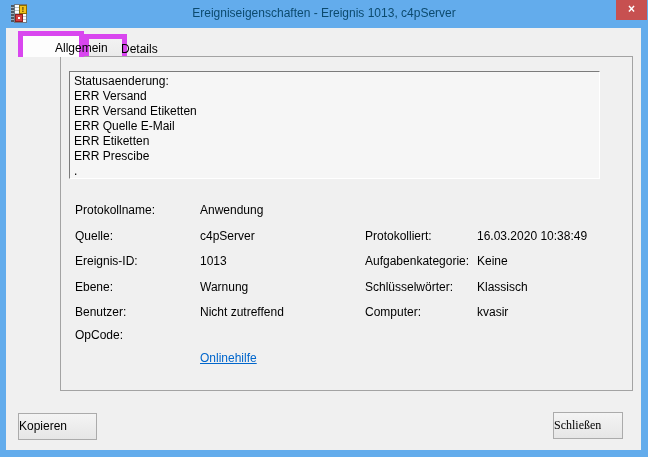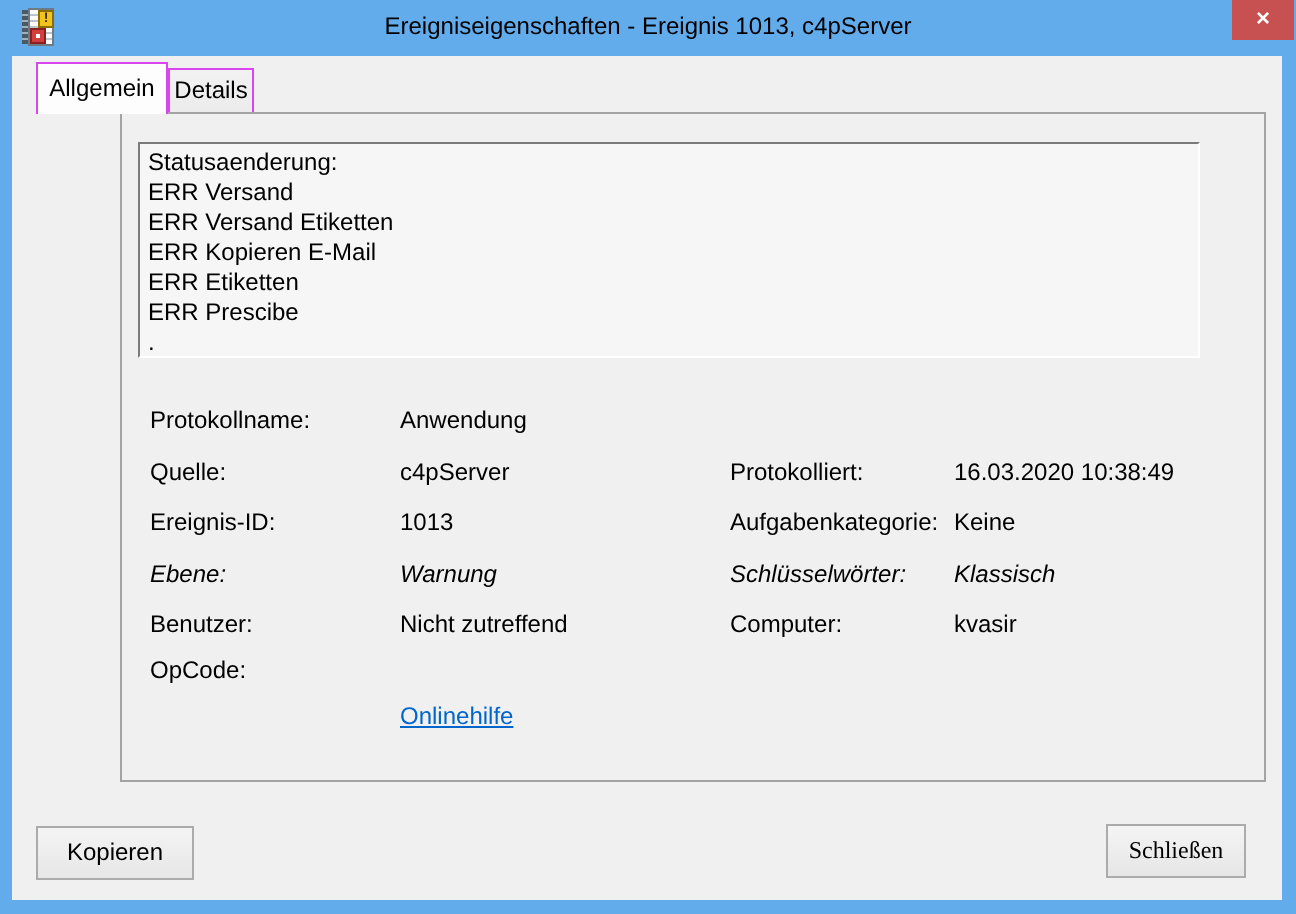--- a/index.html
+++ b/index.html
@@ -16,63 +16,63 @@
   .titlebar{position:absolute;left:0;top:0;width:648px;height:28px;}
   .title-icon{position:absolute;left:11px;top:4px;width:16px;height:19px;}
   .ti-page{position:absolute;left:3px;top:0;width:13px;height:19px;background:
       repeating-linear-gradient(#fdfdfd 0 2px,#b9c4cc 2px 3px);border:1px solid #6d7a84;}
   .ti-binding{position:absolute;left:0;top:1px;width:4px;height:17px;background:
       repeating-linear-gradient(#4c5a66 0 2px,#9fb0ba 2px 3px);}
   .ti-warn{position:absolute;right:0;top:1px;width:8px;height:9px;background:#f2c21d;
       border:1px solid #8c6d00;color:#3a2c00;font-size:7px;font-weight:bold;line-height:7px;text-align:center;}
   .ti-err{position:absolute;left:4px;bottom:1px;width:8px;height:8px;background:#d23f3f;border:1px solid #8d1f1f;}
   .ti-err::after{content:"";position:absolute;left:2px;top:2px;width:2px;height:2px;background:#fff;}
-  .title-text{position:absolute;left:0;top:0;width:100%;height:28px;line-height:27px;text-align:center;color:#000000;}
+  .title-text{position:absolute;left:0;top:0;width:100%;height:28px;line-height:27px;text-align:center;color:#0c4a6e;}
   .close-btn{position:absolute;left:616px;top:0;width:31px;height:20px;background:var(--close-red);
       color:#fff;text-align:center;line-height:19px;font-size:12px;font-weight:bold;cursor:pointer;}
 
   
   .client{position:absolute;left:6px;top:28px;width:635px;height:422px;background:#f0f0f0;}
 
   
-  .tab{position:absolute;border:1px solid #d946ef;text-align:center;}
+  .tab{position:absolute;border:5px solid #d946ef;text-align:center;padding-left:32px;}
   .tab-active{left:12px;top:3px;width:66px;height:26px;background:#fdfdfd;border-bottom:none;line-height:25px;z-index:2;}
   .tab-inactive{left:78px;top:6px;width:43px;height:32px;background:linear-gradient(#f2f2f2,#e9e9e9);line-height:21px;z-index:0;}
 
   
   .pane{position:absolute;left:8px;top:28px;width:573px;height:335px;border:1px solid #a3a3a3;background:#f0f0f0;z-index:1;margin-left:46px;}
 
   
   .descbox{position:absolute;left:8px;top:14px;width:531px;height:108px;background:#f6f6f6;
       border-top:1px solid #7b7b7b;border-left:1px solid #7b7b7b;
       border-bottom:1px solid #ffffff;border-right:1px solid #ffffff;
       padding:2px 4px;line-height:15px;overflow:hidden;}
 
   
   .fld{position:absolute;white-space:nowrap;}
   .lbl-l{left:14px;}  .val-l{left:139px;}
   .lbl-r{left:304px;} .val-r{left:416px;}
-  .r1{top:146px;} .r2{top:172px;} .r3{top:197px;} .r4{top:223px;font-style:italic;} .r5{top:248px;} .r6{top:271px;} .r7{top:294px;}
+  .r1{top:146px;} .r2{top:172px;} .r3{top:197px;} .r4{top:223px;} .r5{top:248px;} .r6{top:271px;} .r7{top:294px;}
   .link{color:var(--link);text-decoration:underline;cursor:pointer;}
 
   
   .nav-btn{position:absolute;width:25px;height:25px;display:flex;flex-direction:column;align-items:center;justify-content:center;cursor:pointer;}
   .nav-up{left:597px;top:155px;background:#f3f3f3;border:1px solid #d4d4d4;}
   .nav-down{left:597px;top:190px;background:#fdfdfd;border:1px solid #858585;box-shadow:inset 0 0 0 1px #e9e9e9;}
   .arr-head{width:0;height:0;border-left:7px solid transparent;border-right:7px solid transparent;}
   .arr-stem{width:6px;height:6px;}
   .nav-up .arr-head{border-bottom:7px solid #9b9b9b;}
   .nav-up .arr-stem{background:#9b9b9b;}
   .nav-down .arr-head{border-top:7px solid #4f4f4f;border-bottom:none;}
   .nav-down .arr-stem{background:#4f4f4f;}
   .nav-down{flex-direction:column-reverse;}
 
   
   .pushbtn{position:absolute;height:27px;background:linear-gradient(#f4f4f4,#e6e6e6);
-      border:1px solid #ababab;text-align:center;line-height:25px;cursor:pointer;}
+      border:1px solid #ababab;text-align:left;line-height:25px;cursor:pointer;}
   .btn-copy{left:12px;top:385px;width:79px;}
   .btn-close{left:547px;top:384px;width:70px;font-family:Liberation Serif, serif;}
 </style>
 </head>
 <body>
 
 <div class="window">
 
   <div class="titlebar">
     <div class="title-icon">
@@ -89,21 +89,21 @@
 
     <div class="tab tab-active">Allgemein</div>
     <div class="tab tab-inactive">Details</div>
 
     <div class="pane">
 
       <div class="descbox">
         <div>Statusaenderung:</div>
         <div>ERR Versand</div>
         <div>ERR Versand Etiketten</div>
-        <div>ERR Kopieren E-Mail</div>
+        <div>ERR Quelle E-Mail</div>
         <div>ERR Etiketten</div>
         <div>ERR Prescibe</div>
         <div>.</div>
       </div>
 
       <span class="fld lbl-l r1">Protokollname:</span>
       <span class="fld val-l r1">Anwendung</span>
 
       <span class="fld lbl-l r2">Quelle:</span>
       <span class="fld val-l r2">c4pServer</span>

